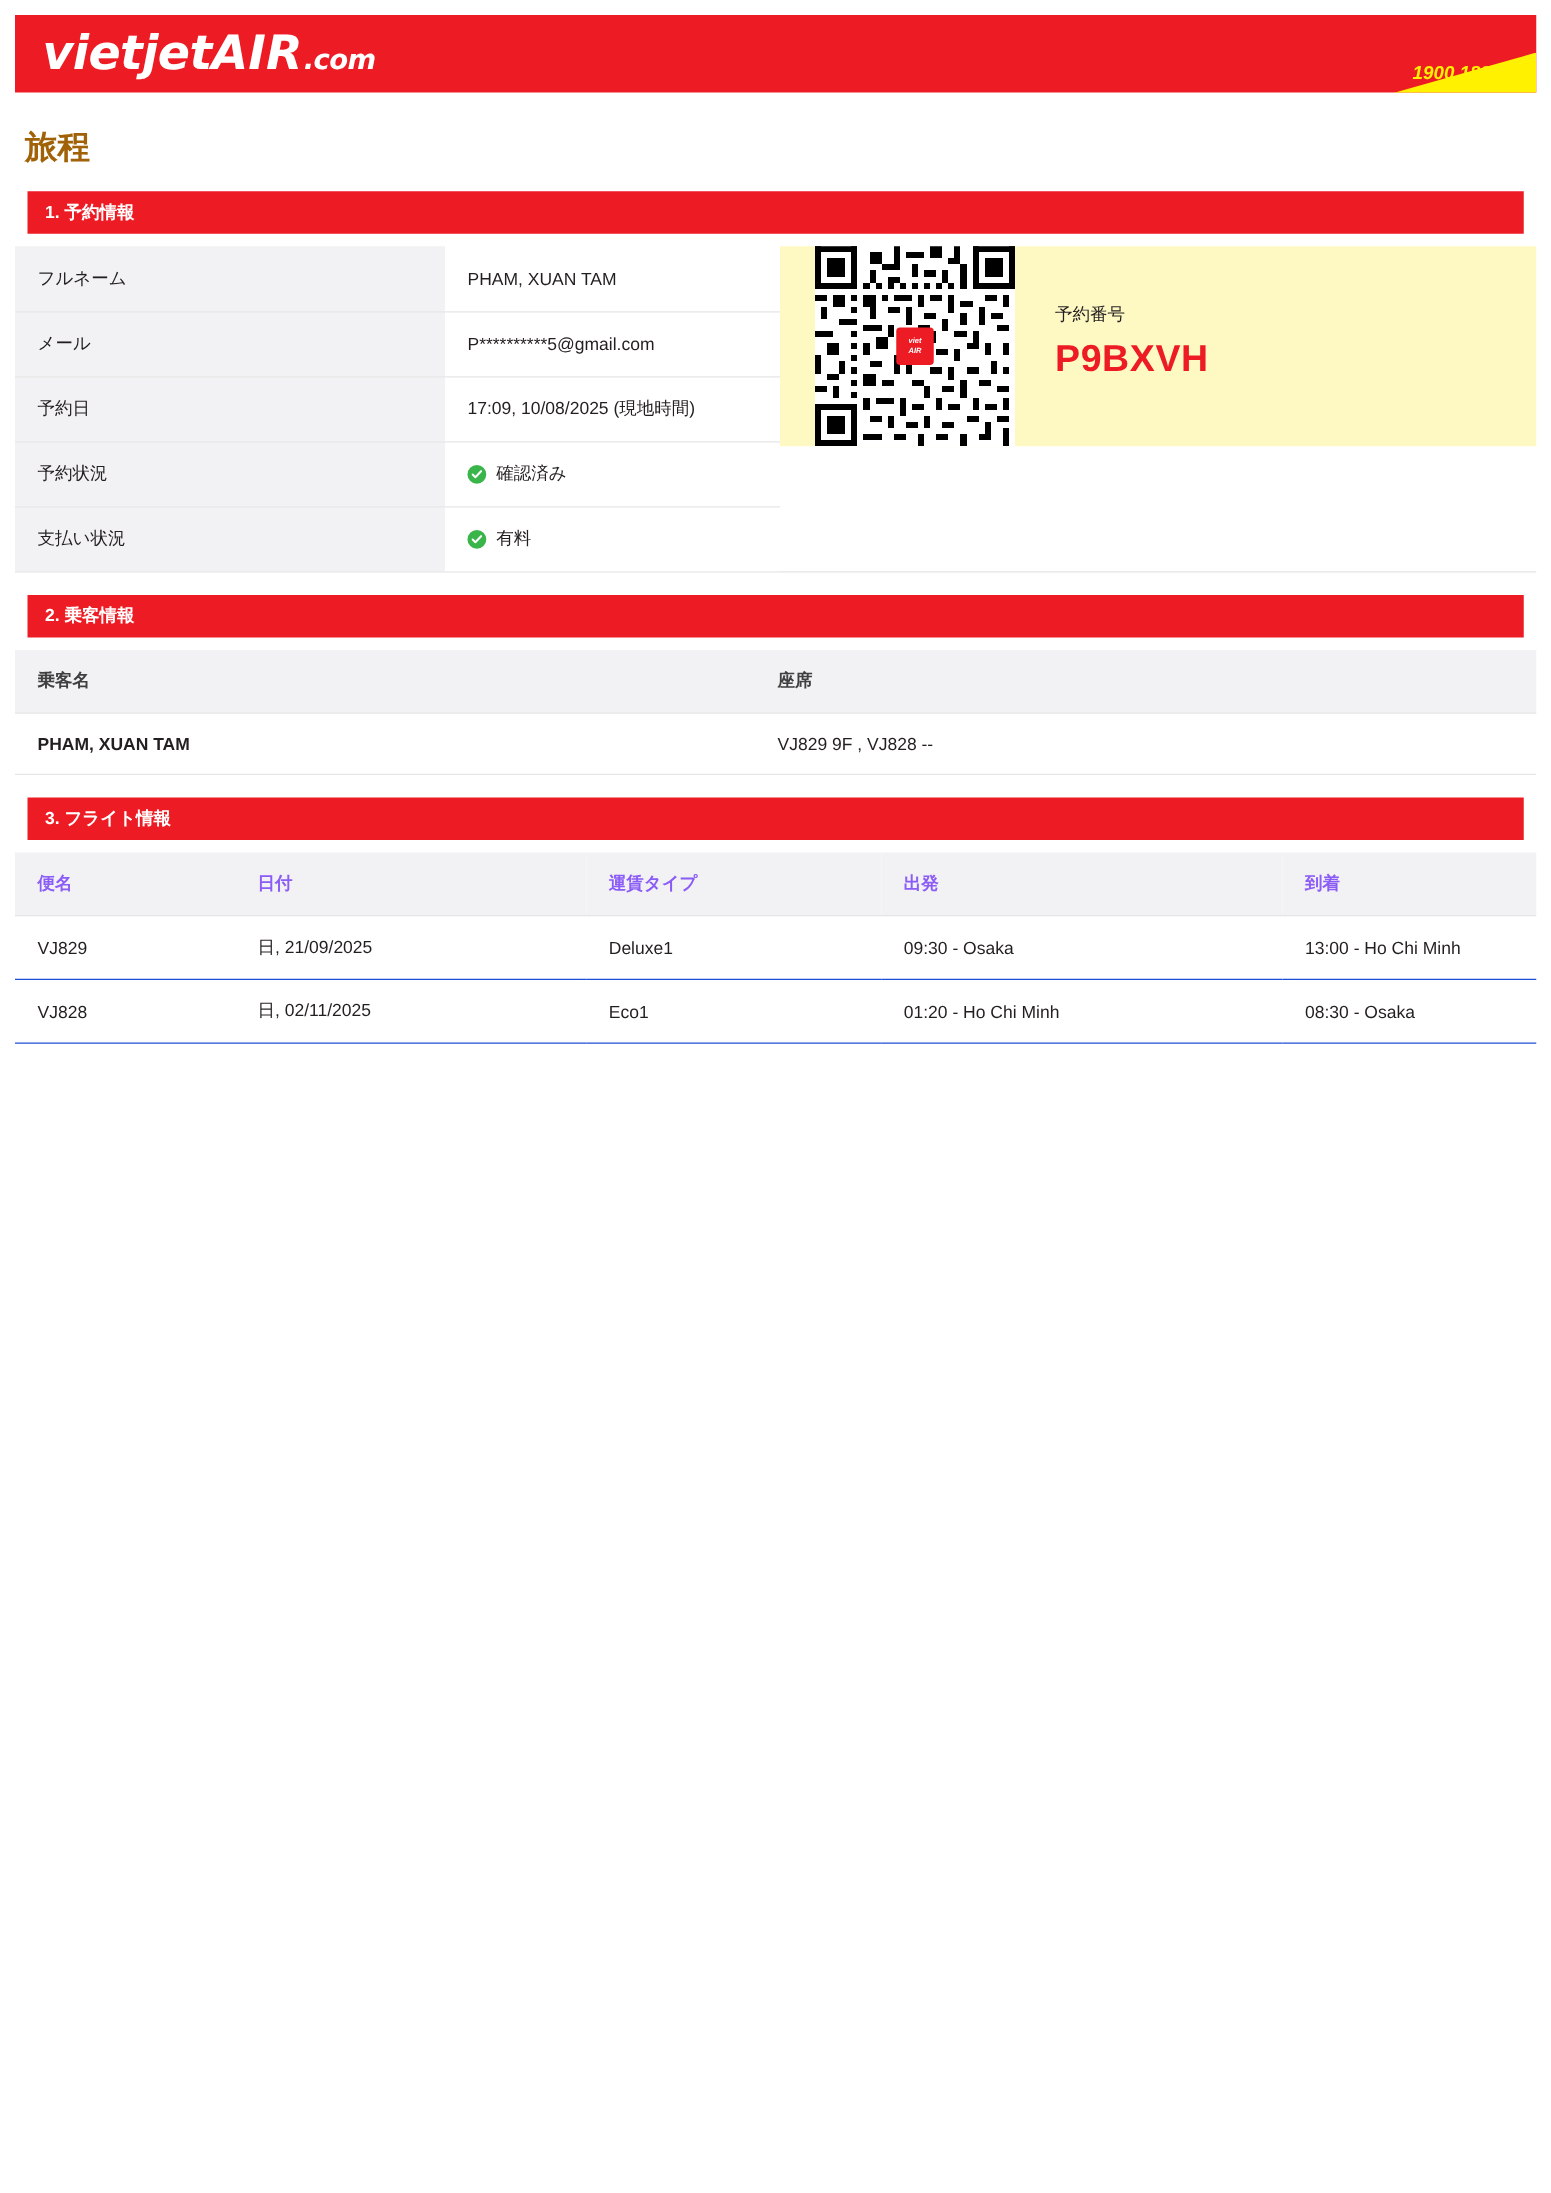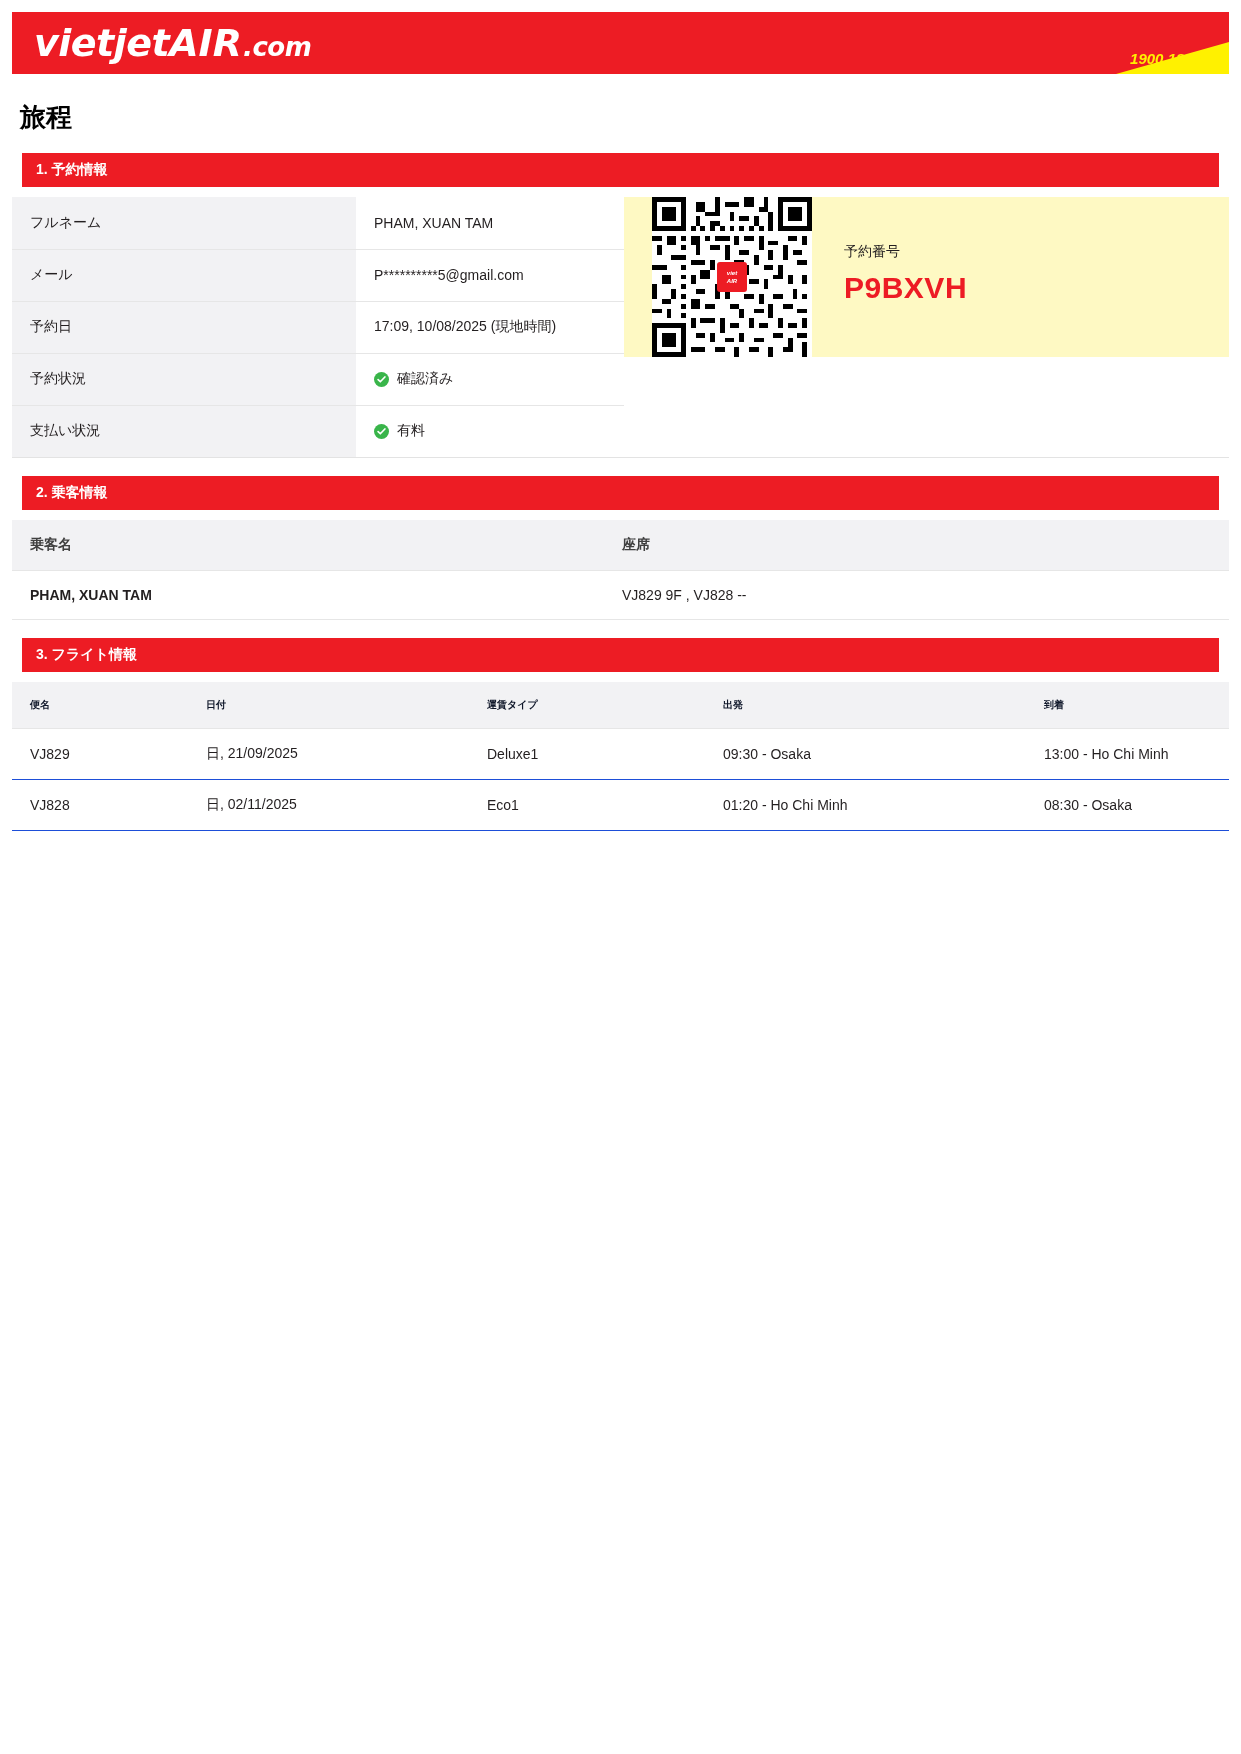--- a/index.html
+++ b/index.html
@@ -48,21 +48,21 @@
   }
   .logo .air {
     font-size: 38px;
     line-height: 38px;
     font-family: "DejaVu Sans", sans-serif;
     font-style: italic;
     font-weight: bold;
     letter-spacing: 0px;
   }
   .logo .dotcom {
-    font-size: 26px;
+    font-size: 22px;
     line-height: 30px;
     font-family: "DejaVu Sans", sans-serif;
     font-style: italic;
     font-weight: bold;
     margin-left: 1px;
   }
   .hotline {
     position: absolute;
     right: 28px;
     top: 38px;
@@ -81,21 +81,21 @@
     background: #fff100;
     clip-path: polygon(100% 0, 100% 100%, 0 100%);
     z-index: 1;
   }
 
   
   .page-title {
     font-size: 26px;
     font-weight: bold;
     margin: 26px 0 18px 8px;
-    color: #000000;
+    color: #a16207;
   }
 
   
   .section-bar {
     background: #ed1c24;
     color: #ffffff;
     font-size: 14px;
     font-weight: bold;
     padding: 8px 14px;
     margin: 10px;
@@ -209,25 +209,25 @@
     padding: 16px 18px;
     border-bottom: 1px solid #e6e6e6;
     color: #231f20;
   }
   .pax-table td.pax-name { font-weight: bold; }
   .col-pax-name { width: 556px; }
 
   
   .flight-table thead th {
     background: #f2f2f4;
-    font-size: 10px;
+    font-size: 14px;
     font-weight: bold;
     text-align: left;
     padding: 16px 18px;
-    color: #0f172a;
+    color: #8b5cf6;
     border-bottom: 1px solid #e6e6e6;
   }
   .flight-table tbody td {
     font-size: 14px;
     padding: 16px 18px;
     border-bottom: 1px solid #1d4ed8;
     color: #231f20;
   }
   .c-flight { width: 140px; }
   .c-date   { width: 245px; }

